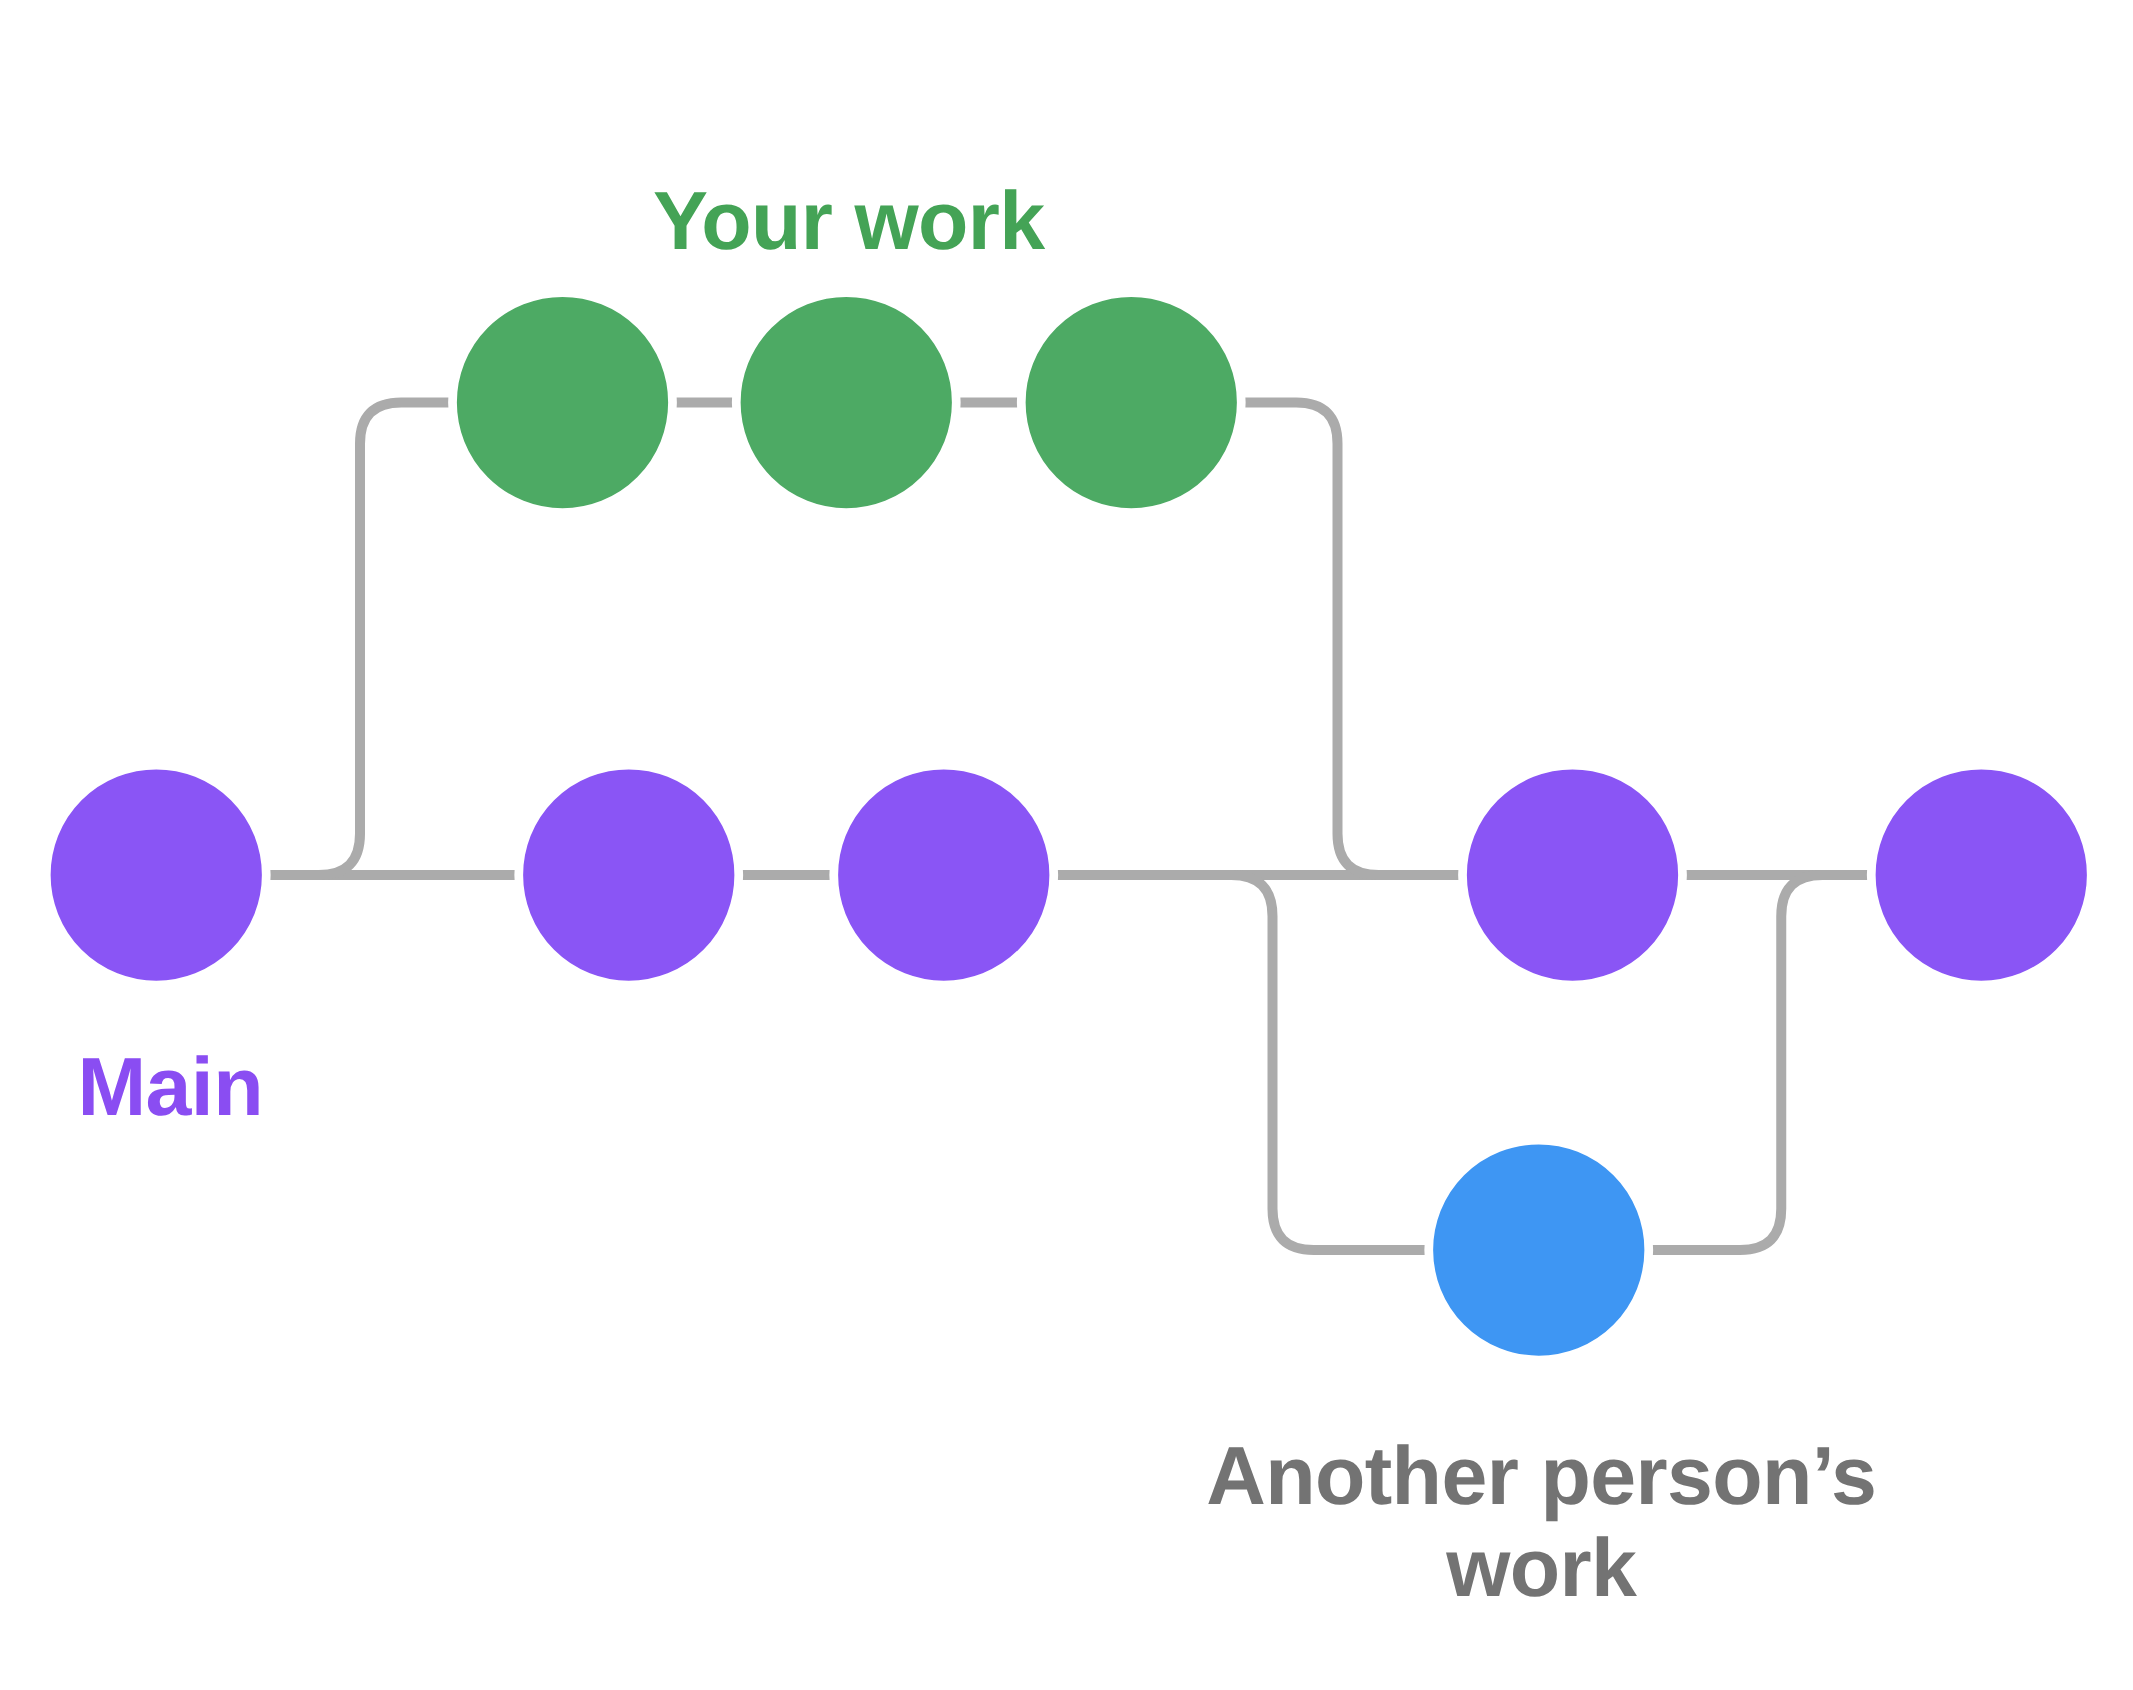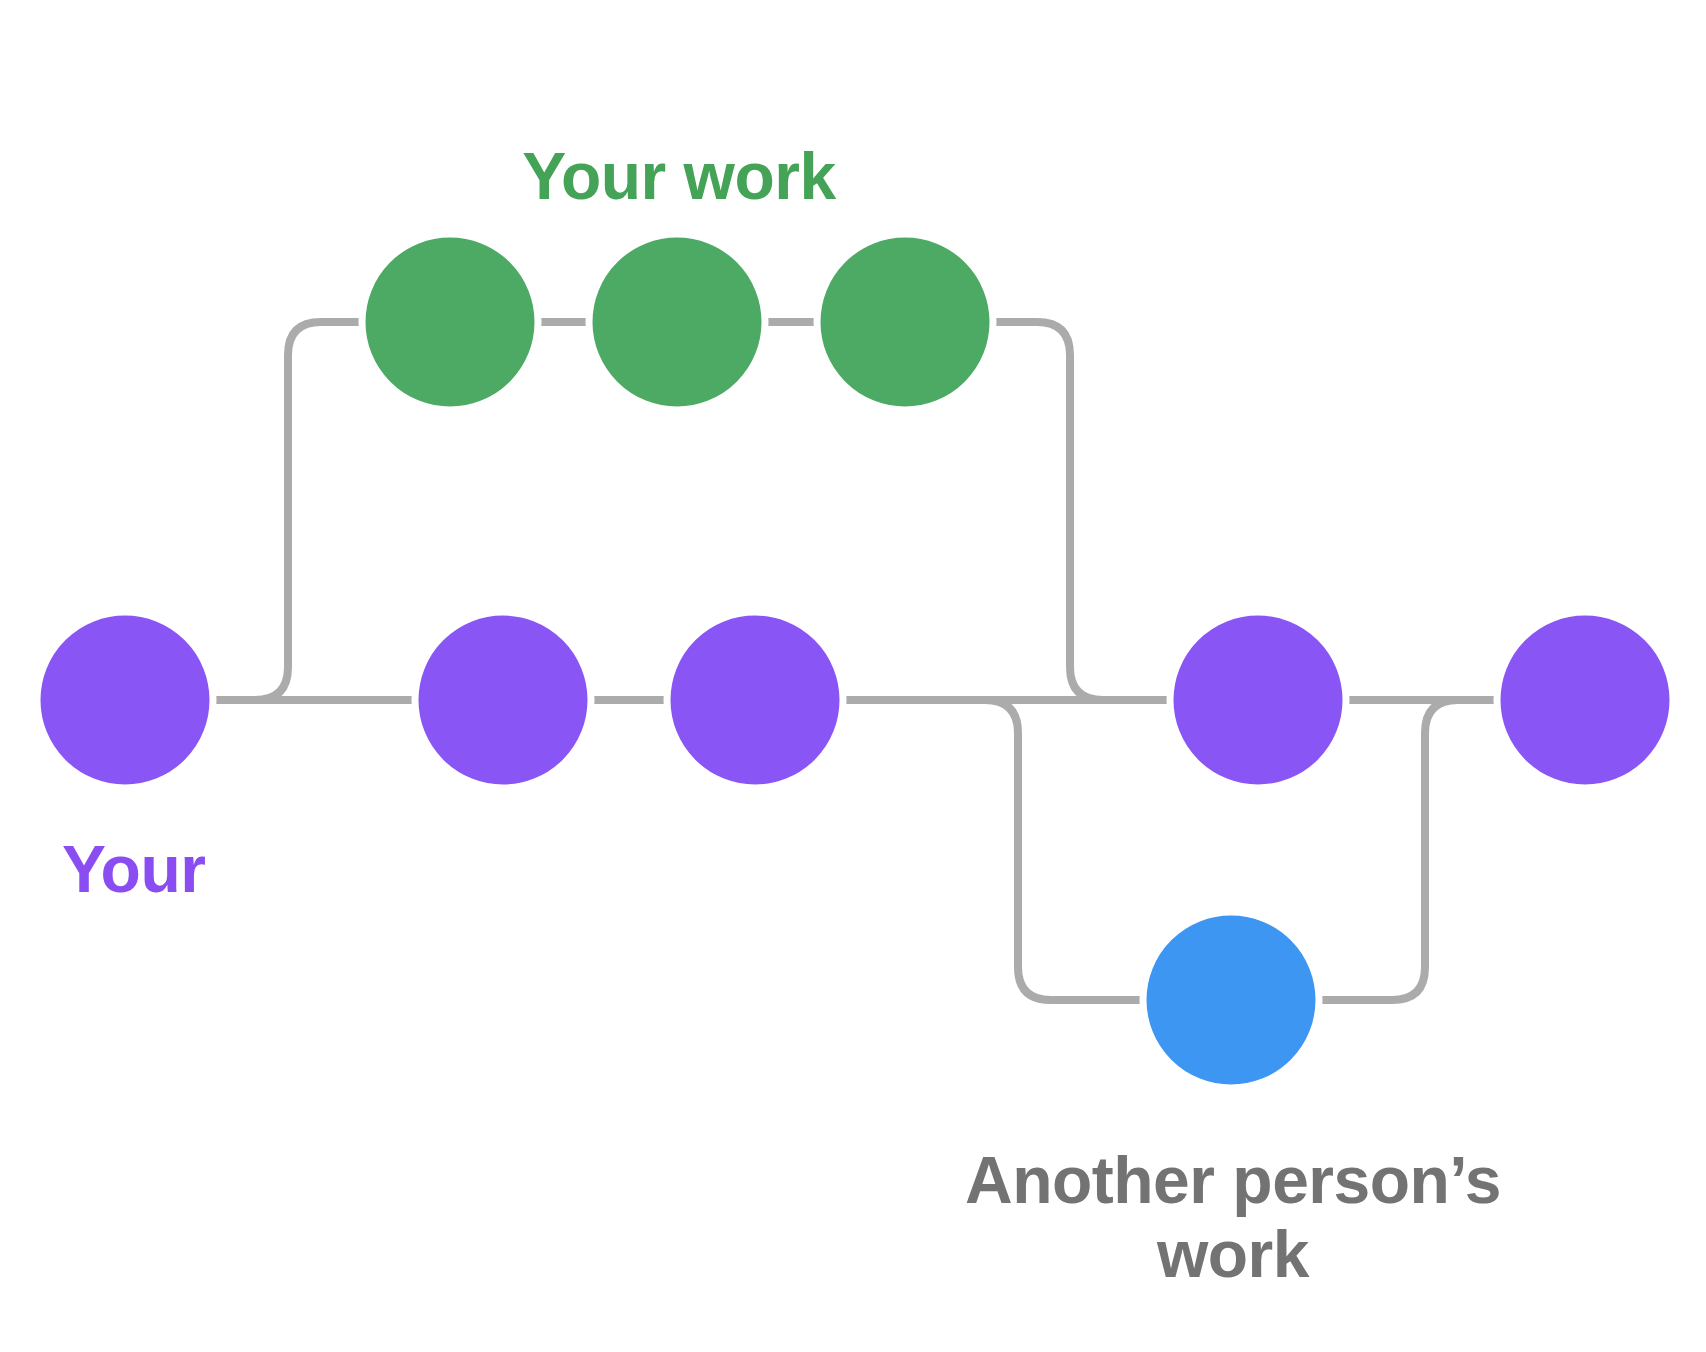--- a/index.html
+++ b/index.html
@@ -69,17 +69,17 @@
         <circle cx="503" cy="700" r="88" fill="#8A55F5" stroke="#ffffff" stroke-width="7"></circle>
         <circle cx="755" cy="700" r="88" fill="#8A55F5" stroke="#ffffff" stroke-width="7"></circle>
         <circle cx="1258" cy="700" r="88" fill="#8A55F5" stroke="#ffffff" stroke-width="7"></circle>
         <circle cx="1585" cy="700" r="88" fill="#8A55F5" stroke="#ffffff" stroke-width="7"></circle>
         <circle cx="1231" cy="1000" r="88" fill="#3E96F3" stroke="#ffffff" stroke-width="7"></circle>
       </g>
   </svg>
 
   <div class="branch-label label-your-work" style="color: rgb(68, 163, 86);">Your work</div>
 
-  <div class="branch-label label-main" style="color: rgb(138, 77, 242);">Your</div>
+  <div class="branch-label label-main" style="color: rgb(138, 77, 242);">Main</div>
 
   <div class="branch-label label-another" style="color: #737373;">Another person’s work</div>
 
 </div>
 
 </body></html>

